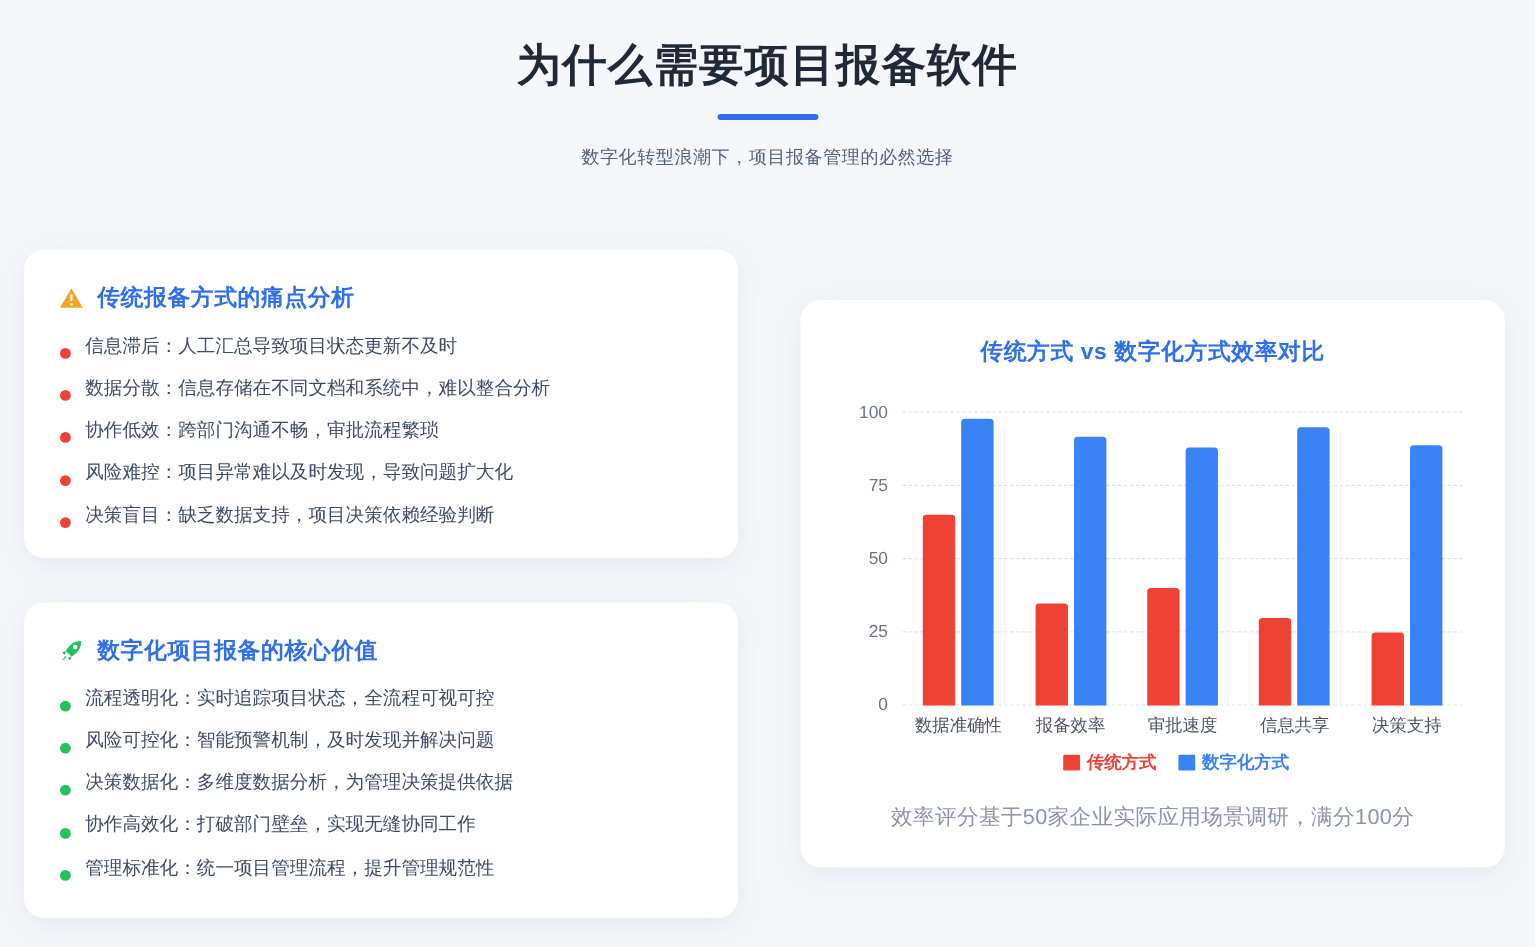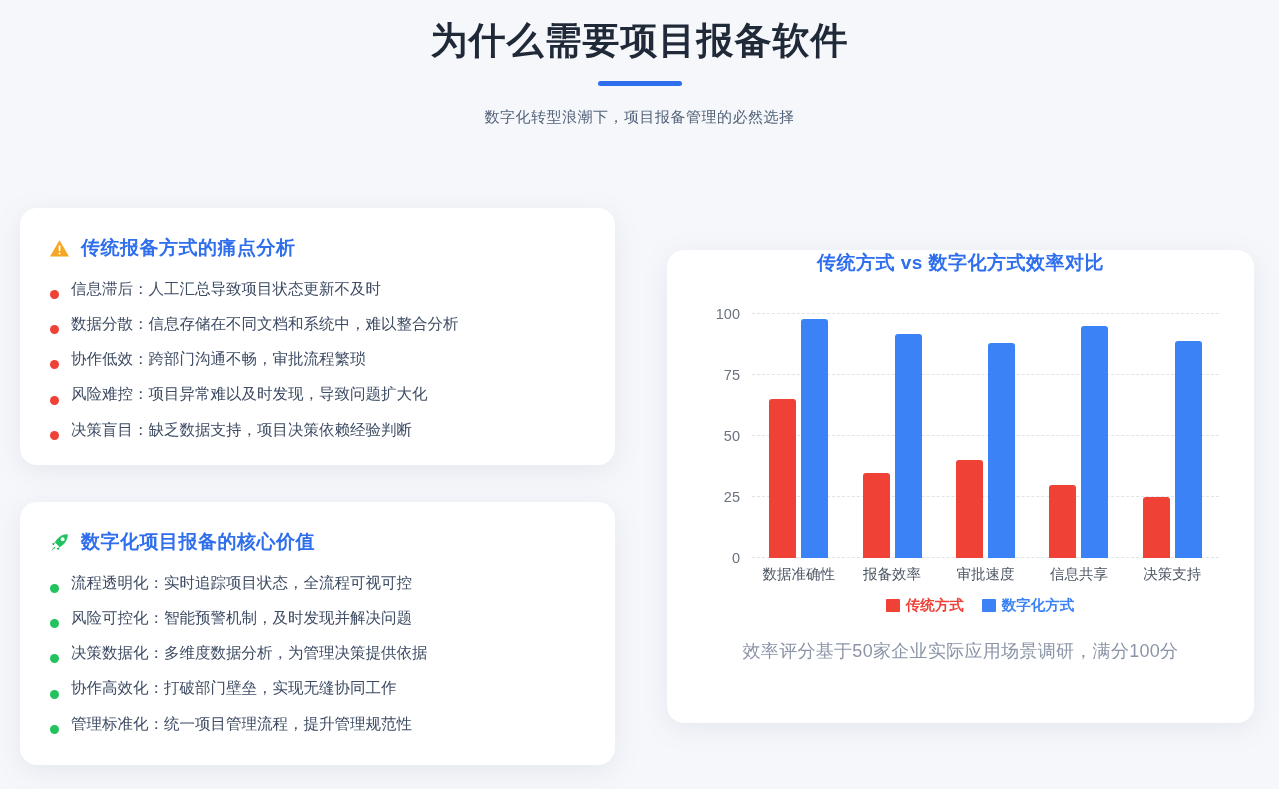--- a/index.html
+++ b/index.html
@@ -12,21 +12,21 @@
     background: #f5f7fa;
     font-family: "Liberation Sans", "DejaVu Sans", sans-serif;
     overflow: hidden;
     position: relative;
     color: #334155;
   }
 
   
   .page-header {
     text-align: center;
-    padding-top: 18px;
+    padding-top: 32px;
   }
   .page-title {
     font-size: 37px;
     font-weight: bold;
     color: #1f2937;
     letter-spacing: 1px;
     line-height: 1.25;
     margin: 0;
   }
   .title-rule {
@@ -105,20 +105,21 @@
   }
   .bullet-red   { background: #ef4136; }
   .bullet-green { background: #22c35e; }
 
   
   .chart-title {
     text-align: center;
     font-size: 19px;
     font-weight: bold;
     color: #2f6fed;
+    padding-top: 30px;
     letter-spacing: 0.5px;
   }
   .chart-area {
     position: relative;
     margin: 38px 0 0 0;
     height: 244px;
   }
   .plot {
     position: absolute;
     left: 85px;

